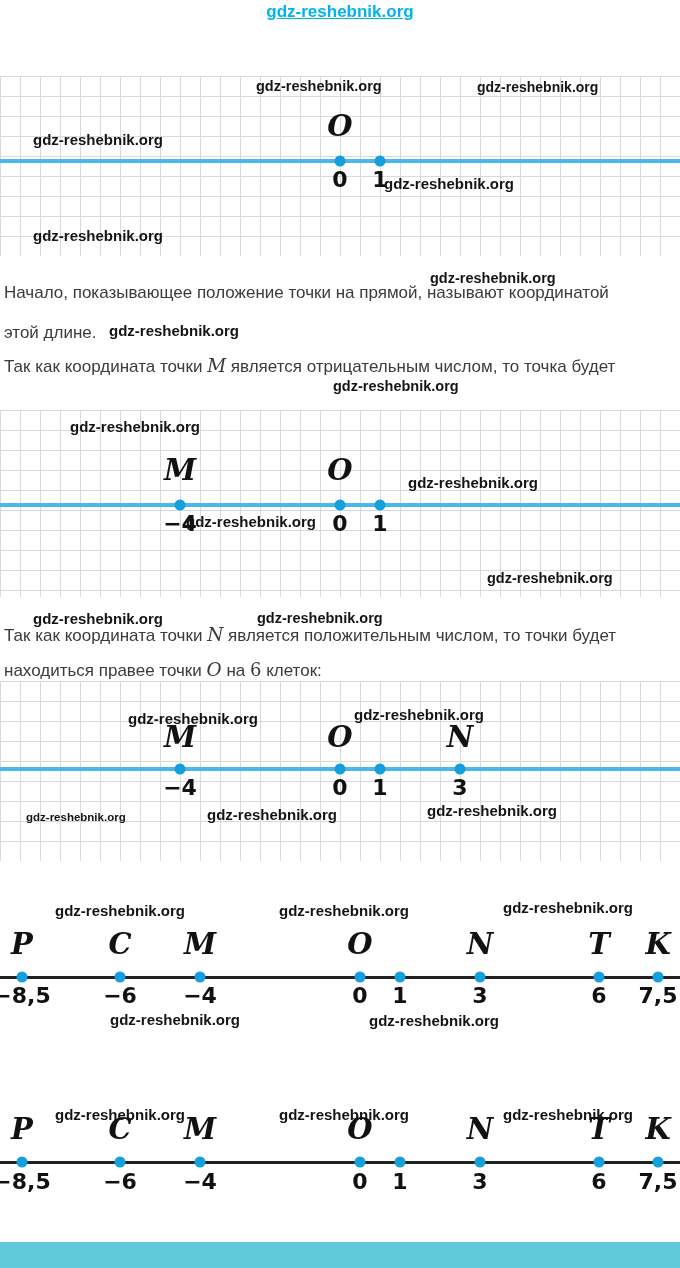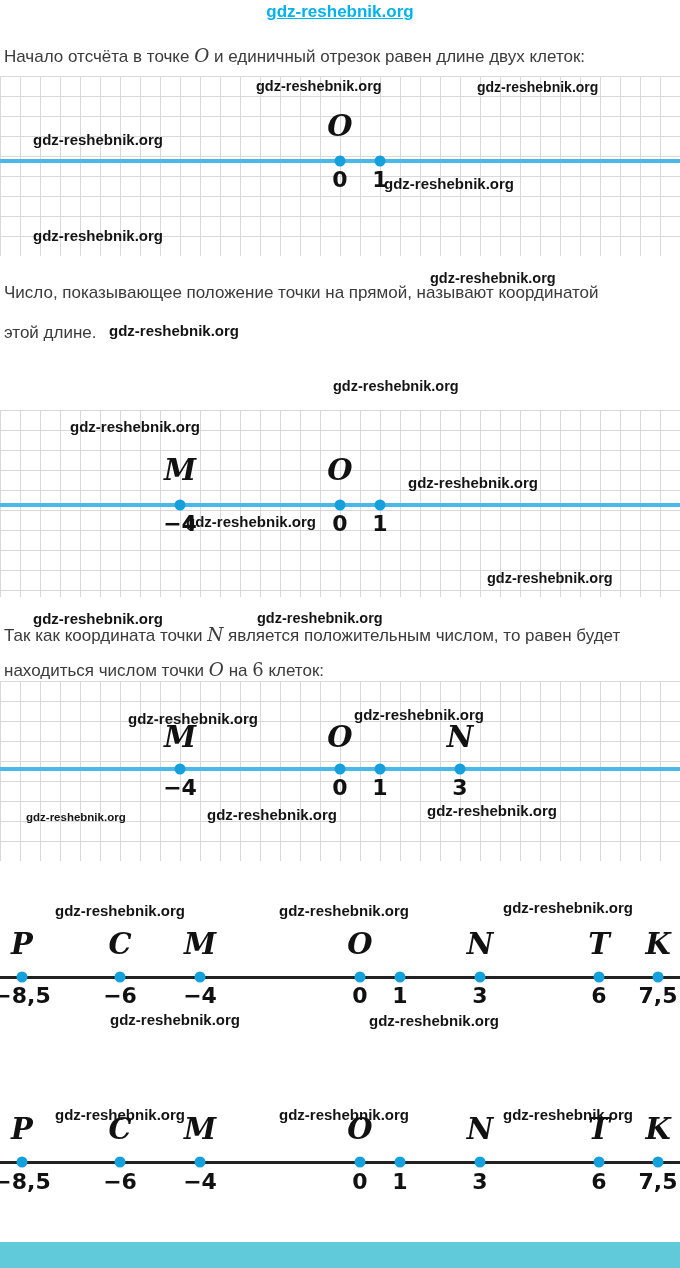--- a/index.html
+++ b/index.html
@@ -49,28 +49,28 @@
 <body>
 
 <div class="page">
 
   <div class="grid-bg" style="top:76px; height:180px;"></div>
   <div class="grid-bg" style="top:410px; height:187px;"></div>
   <div class="grid-bg" style="top:681px; height:180px;"></div>
 
   <div class="site-title">gdz-reshebnik.org</div>
 
-  <p class="para" style="left:4px; top:45px;"><span>Начало отсчёта в точке </span><span class="mathv">O</span><span> и единичный отрезок равен длине двух клеток:</span></p>
 
-  <p class="para" style="left:4px; top:283px;"><span>Число, показывающее положение точки на прямой, называют координатой</span></p>
+  <p class="para" style="left:4px; top:283px;"><span>Начало, показывающее положение точки на прямой, называют координатой</span></p>
   <p class="para" style="left:4px; top:323px;"><span>этой длине.</span></p>
 
+  <p class="para" style="left:4px; top:355px;"><span>Так как координата точки </span><span class="mathv">M</span><span> является отрицательным числом, то точка будет</span></p>
 
-  <p class="para" style="left:4px; top:624px;"><span>Так как координата точки </span><span class="mathv">N</span><span> является положительным числом, то равен будет</span></p>
-  <p class="para" style="left:4px; top:659px;"><span>находиться числом точки </span><span class="mathv">O</span><span> на </span><span class="mathn">6</span><span> клеток:</span></p>
+  <p class="para" style="left:4px; top:624px;"><span>Так как координата точки </span><span class="mathv">N</span><span> является положительным числом, то точки будет</span></p>
+  <p class="para" style="left:4px; top:659px;"><span>находиться правее точки </span><span class="mathv">O</span><span> на </span><span class="mathn">6</span><span> клеток:</span></p>
 
   <div class="layer">
       <div class="nl-axis" style="top: 159px; height: 4px; background: rgb(74, 185, 234);"></div>
       <div class="nl-label" style="left: 340px; top: 112px;">O</div>
       <div class="nl-dot" style="left: 340px; top: 161px; background: rgb(20, 159, 221);"></div>
       <div class="nl-num" style="left: 340px; top: 168px;">0</div>
       <div class="nl-dot" style="left: 380px; top: 161px; background: rgb(20, 159, 221);"></div>
       <div class="nl-num" style="left: 380px; top: 168px;">1</div>
       <div class="nl-axis" style="top: 503px; height: 4px; background: rgb(74, 185, 234);"></div>
       <div class="nl-label" style="left: 180px; top: 456px;">M</div>

